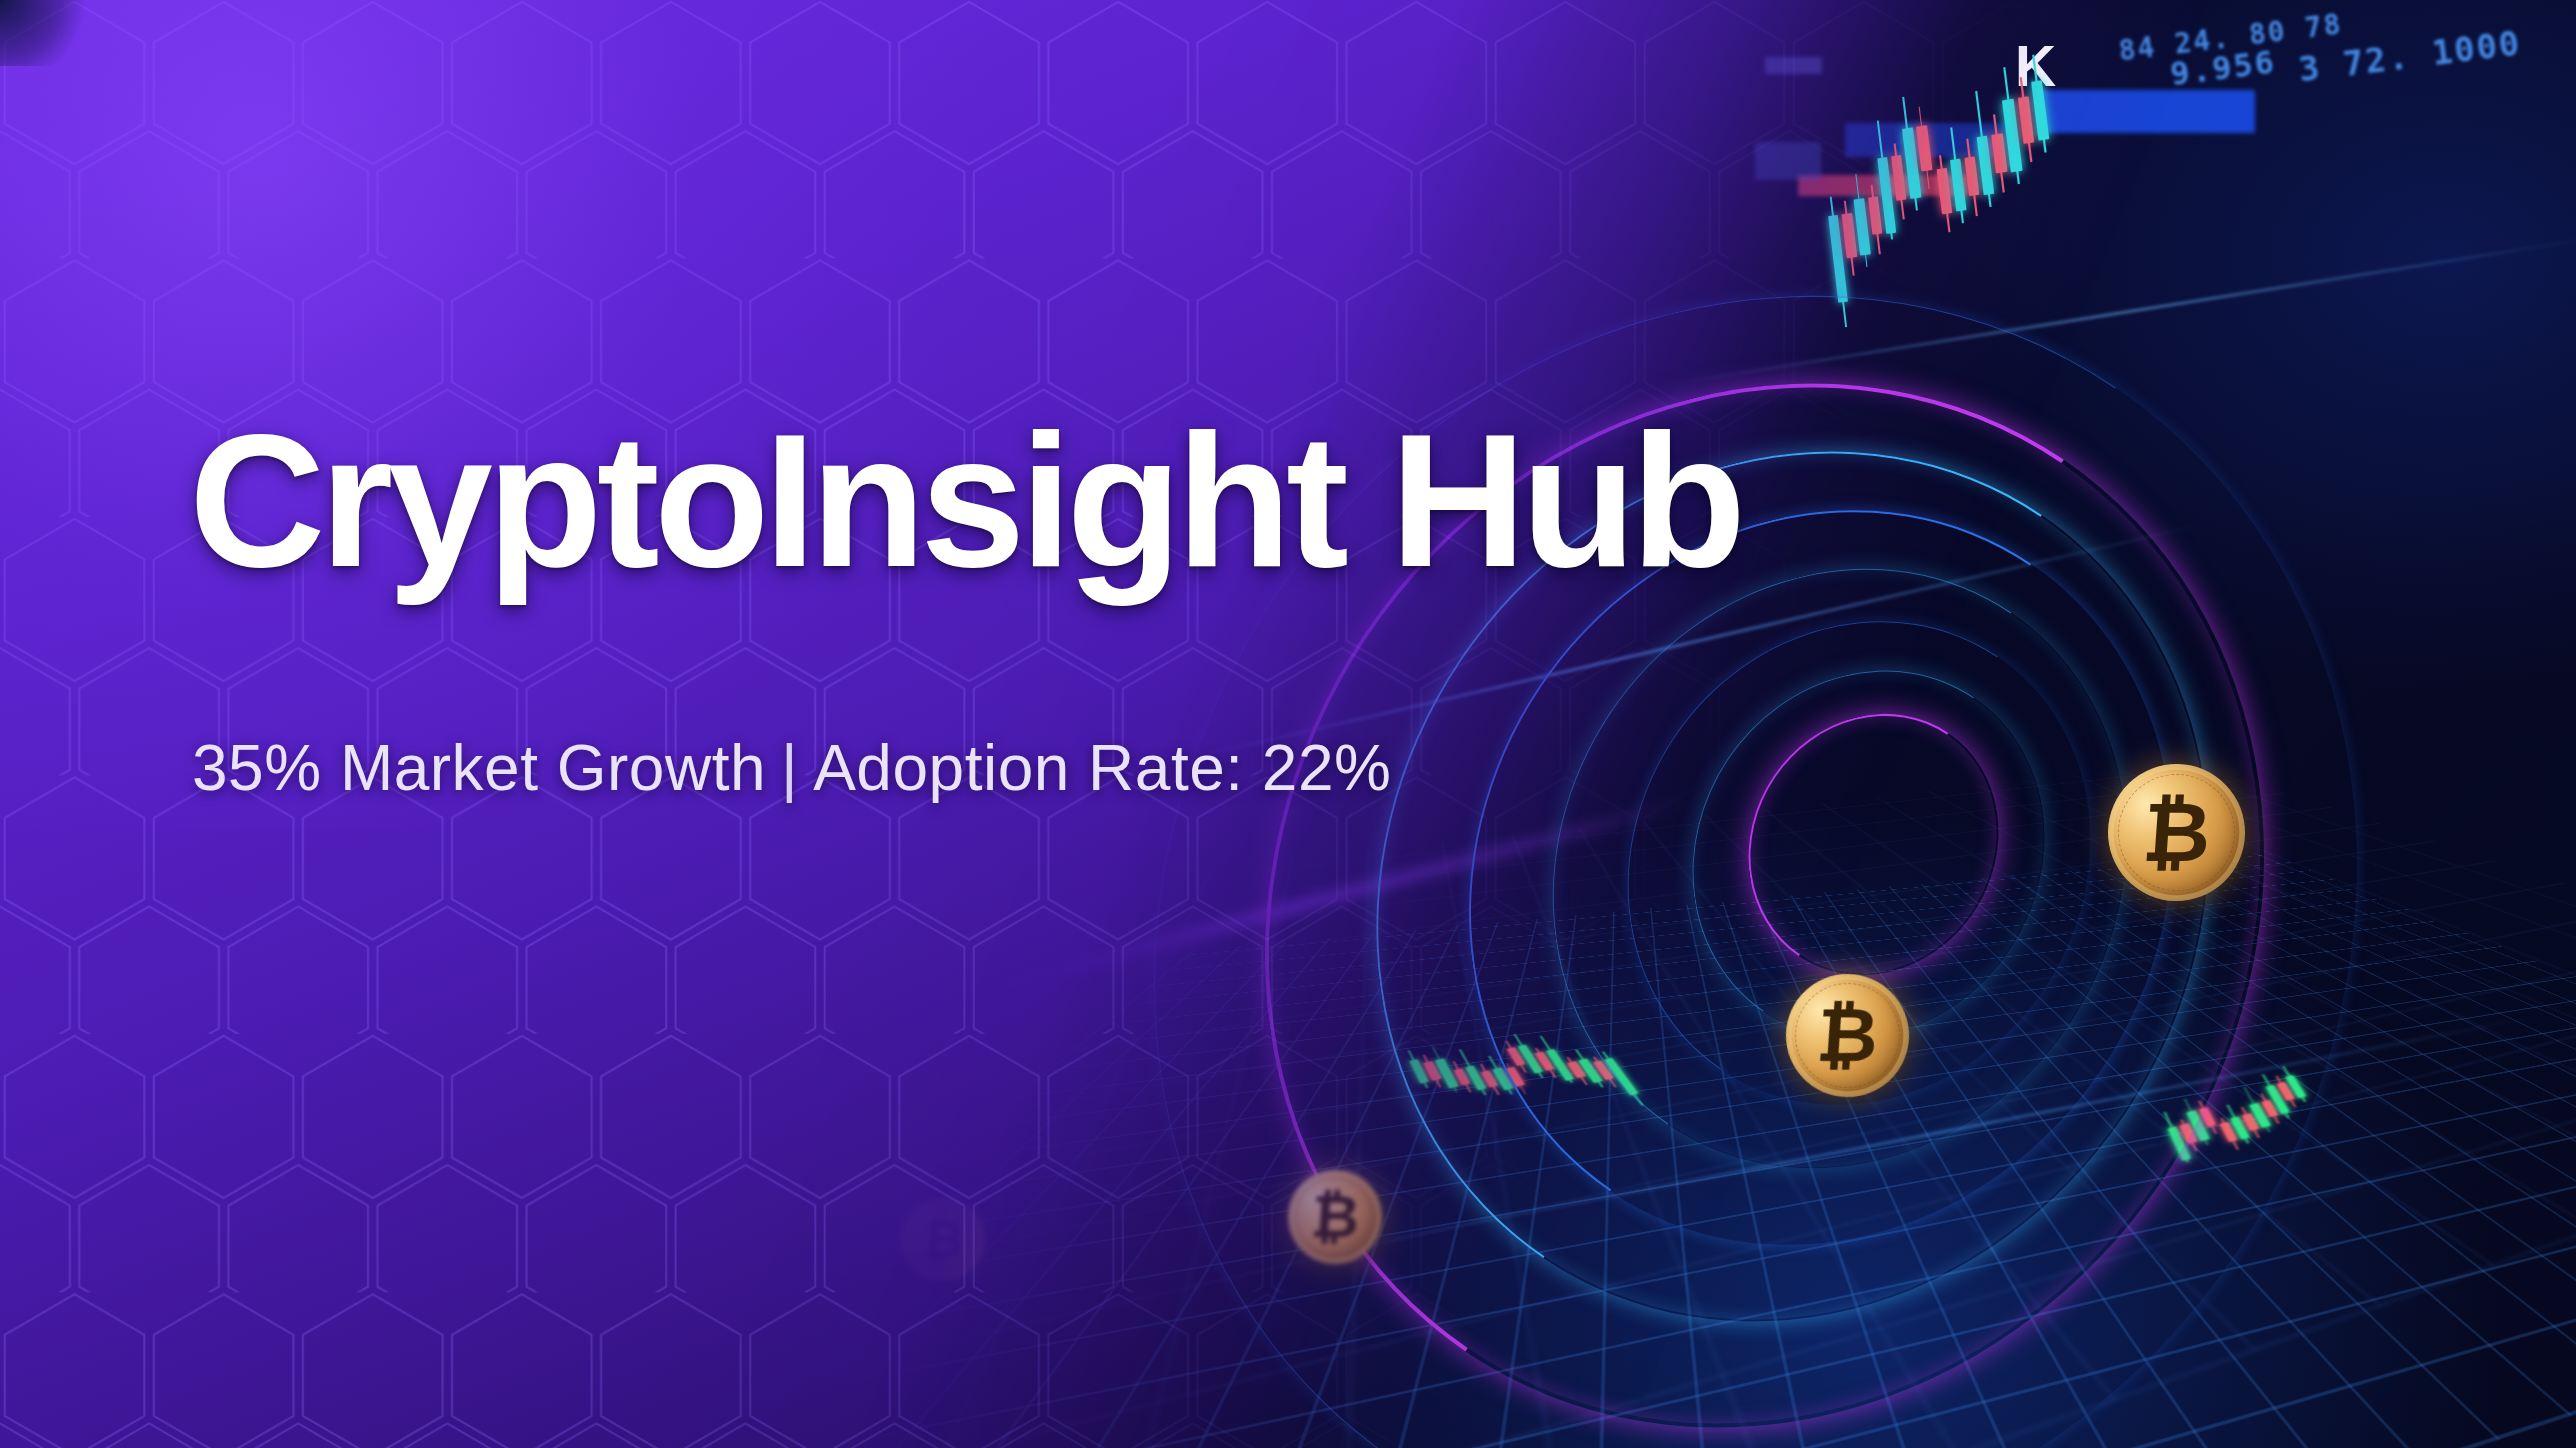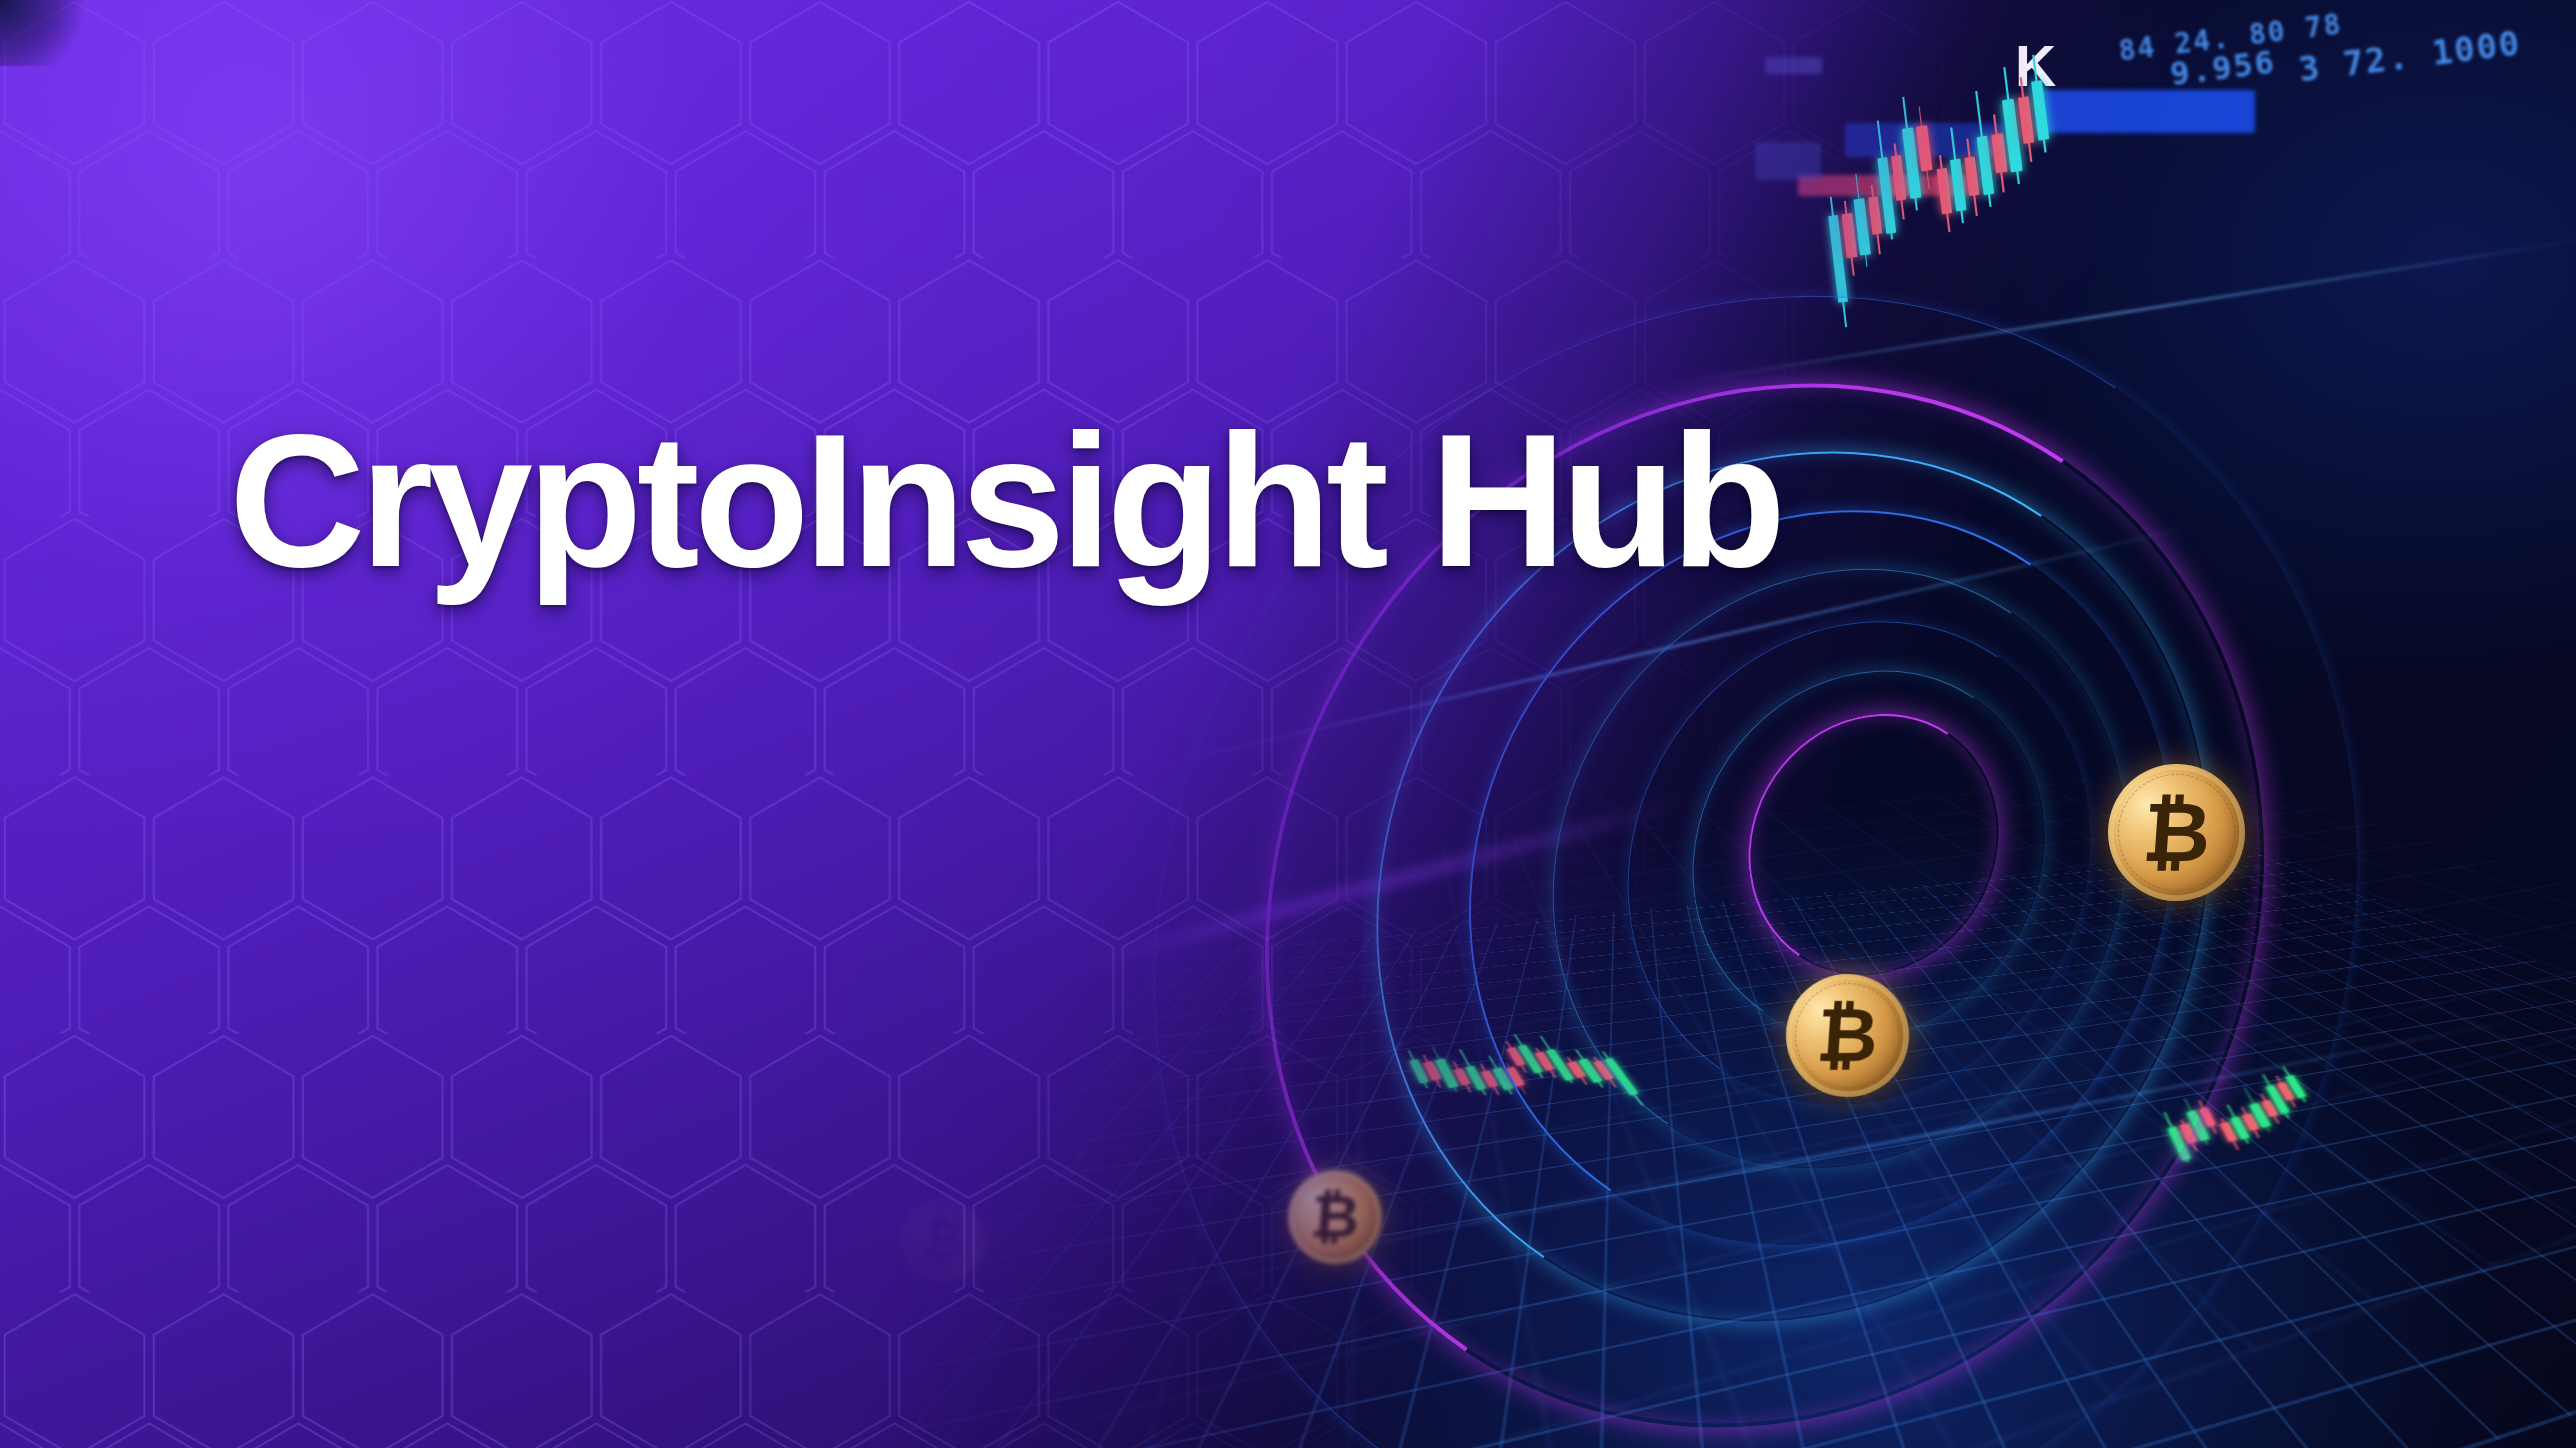--- a/index.html
+++ b/index.html
@@ -155,21 +155,20 @@
     border:1.9px dashed rgba(120,74,24,.45);
   }
 
   
   .title {
     position:absolute; left:189px; top:406px;
     font-size:189px; font-weight:700; color:#ffffff;
     letter-spacing:-5.7px; line-height:1;
     text-shadow:0 5.7px 17px rgba(10,4,40,.55), 0 1.9px 3.8px rgba(0,0,0,.35);
     white-space:nowrap;
-    margin-left:40px;
   }
   .subtitle {
     position:absolute; left:192px; top:731px;
     font-size:64px; font-weight:400; color:#e9e2f8;
     letter-spacing:0.5px; white-space:nowrap;
     text-shadow:0 2.8px 11.3px rgba(10,4,40,.6);
   }
   .subtitle .sep { color:#d9d0f2; margin:0 15px; font-weight:300; }
 </style>
 </head>
@@ -421,15 +420,18 @@
           <path d="M158 139 L232 182 L232 268 L158 311 L84 268 L84 182 Z" fill="none" stroke="#8f6bff" stroke-width="2.2" opacity="0.55"></path>
         </pattern>
       </defs>
       <rect width="2730" height="1535" fill="url(#hexpat)"></rect>
     </svg>
   </div>
   <div class="purple-glow"></div>
   <div class="corner-dark"></div>
 
   <h1 class="title">CryptoInsight Hub</h1>
+  <div class="subtitle">
+    <span>35% Market Growth</span><span class="sep">|</span><span>Adoption Rate: 22%</span>
+  </div>
 
 </div>
 
 
 </body></html>

